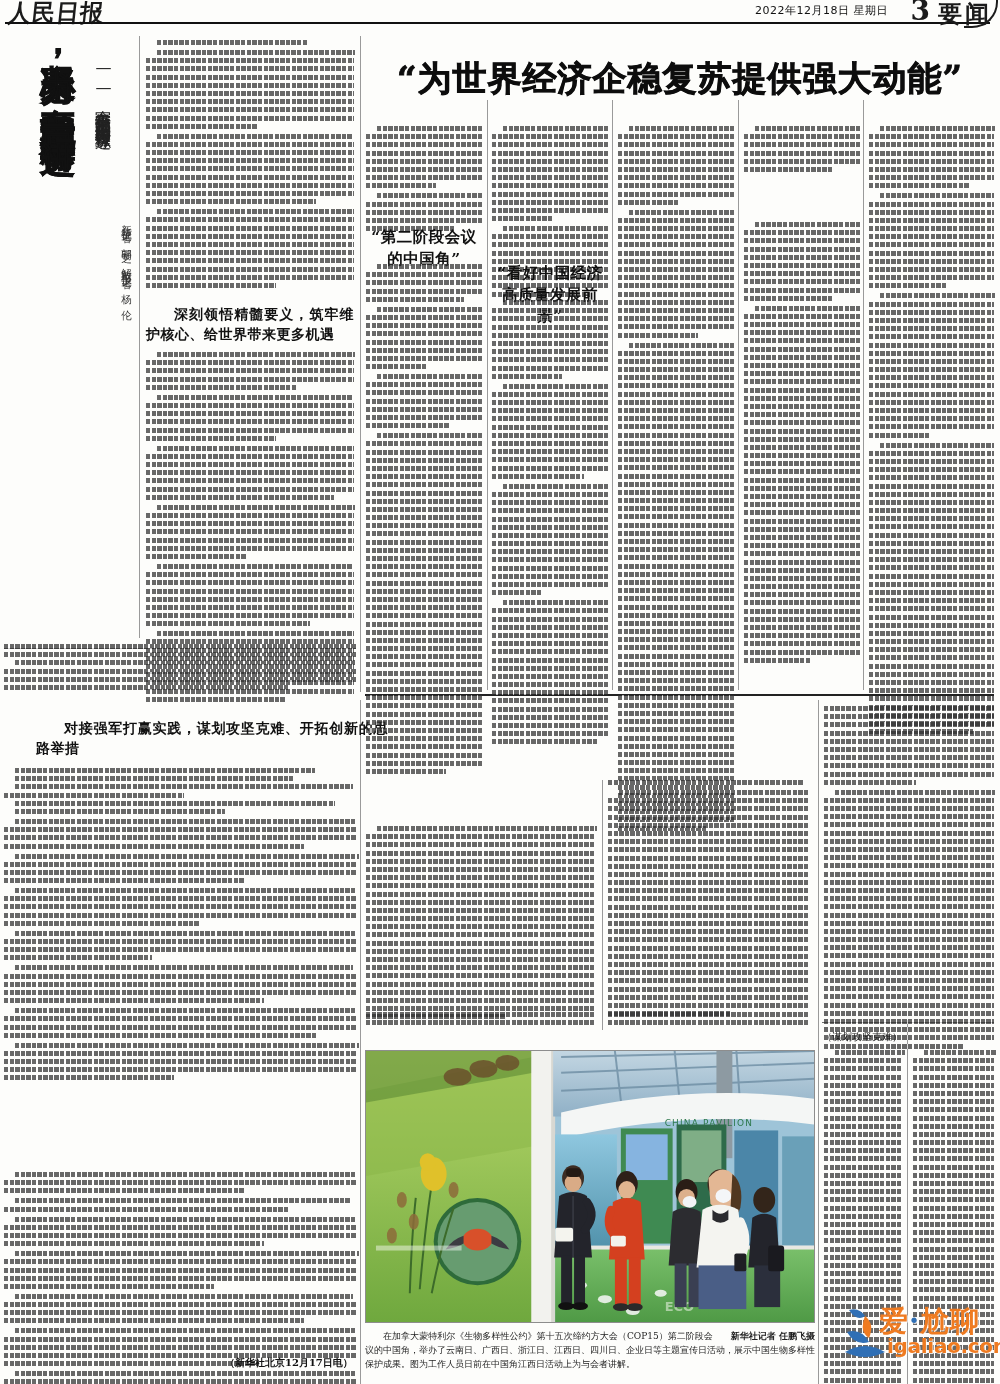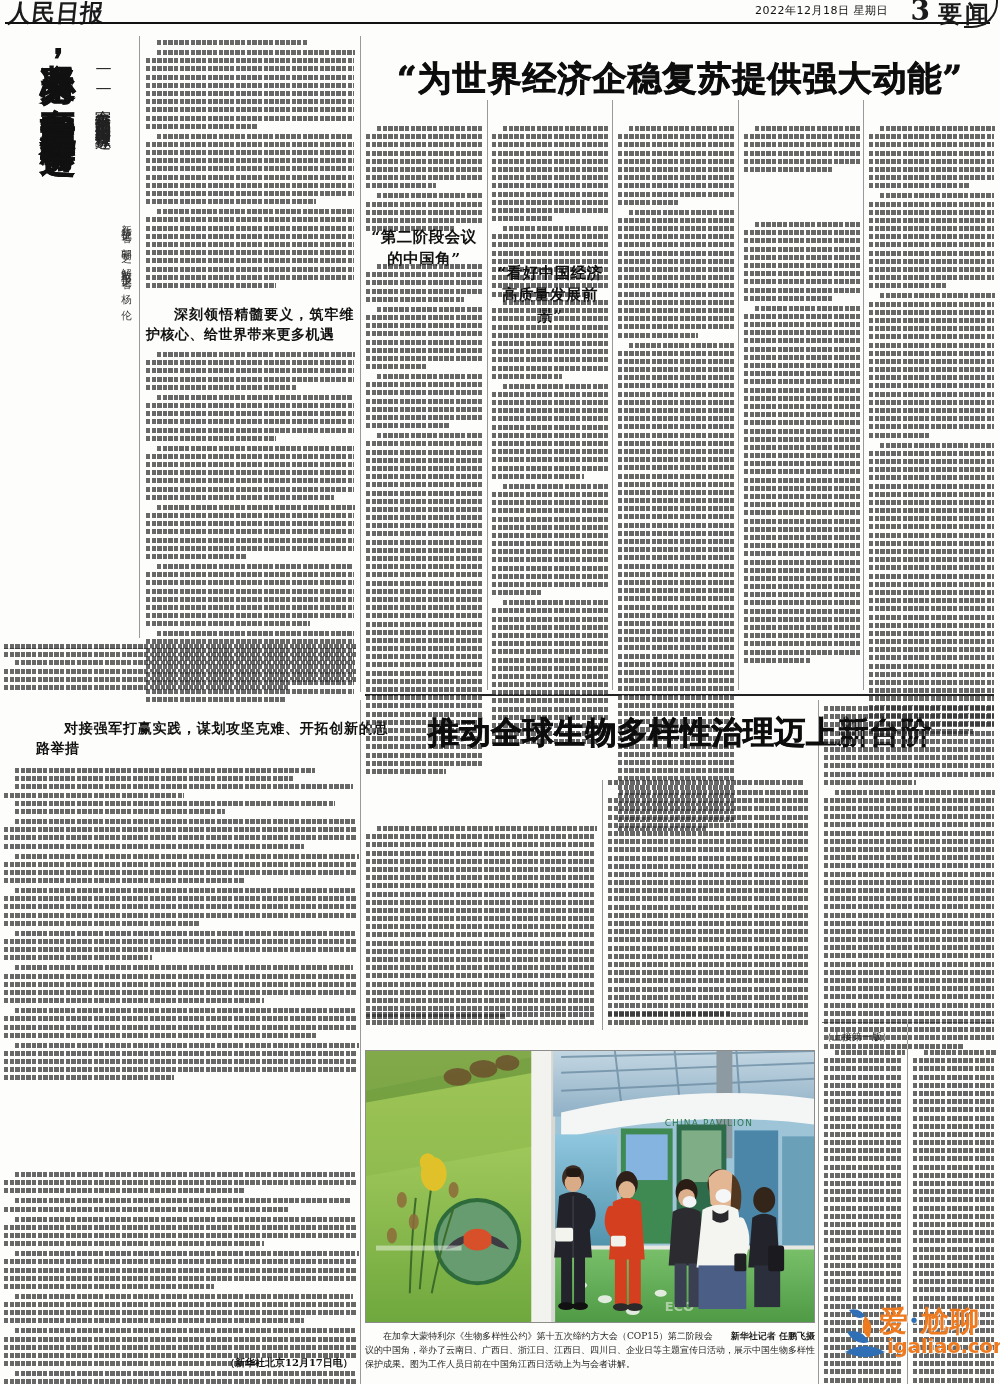--- a/index.html
+++ b/index.html
@@ -885,21 +885,20 @@
       <span class="ln" style="width:125px"></span>
         <span class="ln" style="width:125px"></span>
       <span class="ln" style="width:125px"></span>
         <span class="ln" style="width:125px"></span>
       <span class="ln" style="width:125px"></span>
         <span class="ln" style="width:104px"></span>
     </div>
   </div>
 
 
-  <div class="hl-feature">推动全球生物多样性治理迈上新台阶</div>
 
 
   <div class="col col-text" style="left:366px; top:1012px; width:230px;">
     <div class="para">
       <span class="ln" style="width:230px"></span>
         <span class="ln" style="width:230px"></span>
     </div>
   </div>
   <div class="col col-text" style="left:608px; top:1012px; width:200px;">
     <div class="para">
@@ -1015,21 +1014,21 @@
         <span class="ln" style="width:170px"></span>
       <span class="ln" style="width:170px"></span>
         <span class="ln" style="width:170px"></span>
       <span class="ln" style="width:170px"></span>
         <span class="ln" style="width:170px"></span>
       <span class="ln" style="width:170px"></span>
         <span class="ln" style="width:140px"></span>
     </div>
   </div>
 
-  <div class="cont-mark">（上接第一版）</div>
+  <div class="cont-mark">（谋划攻坚克难）</div>
 
   <div class="col col-text" style="left:824px; top:1050px; width:78px;">
     <div class="para">
       <span class="ln i" style="width:70px"></span>
         <span class="ln" style="width:78px"></span>
       <span class="ln" style="width:78px"></span>
         <span class="ln" style="width:78px"></span>
       <span class="ln" style="width:78px"></span>
         <span class="ln" style="width:78px"></span>
       <span class="ln" style="width:78px"></span>

